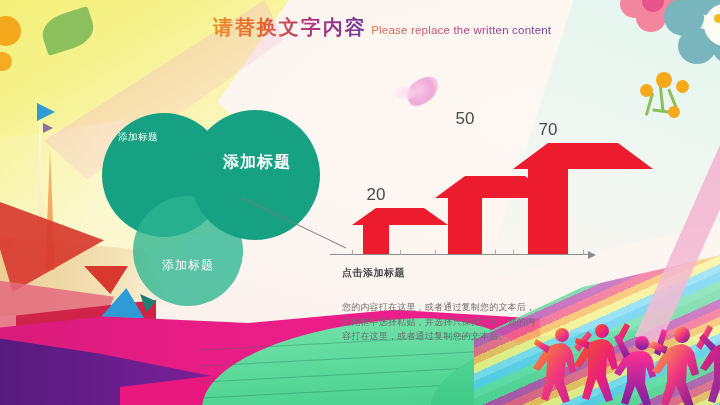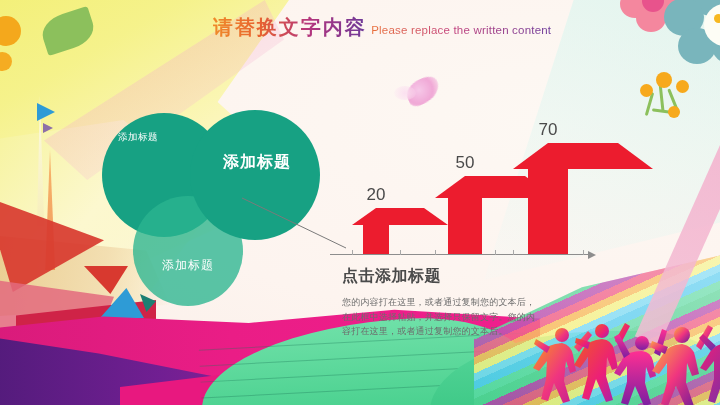--- a/index.html
+++ b/index.html
@@ -153,22 +153,22 @@
   .arr-head{width:100%;height:0;border-left:var(--hw) solid transparent;border-right:var(--hw) solid transparent;
     border-bottom:var(--hh) solid #ec1c2e;}
   .arr-body{background:#ec1c2e;margin:0 auto;}
 
   
   .connector{position:absolute;left:240px;top:190px;width:110px;height:62px;}
   .connector svg{display:block;}
 
   
   .txtblock{position:absolute;left:342px;top:266px;width:200px;}
-  .txt-h{font-size:16px;font-weight:bold;color:#4a4a4a;letter-spacing:.5px;}
-  .txt-p{margin-top:8px;font-size:9px;line-height:1.62;color:#6d6d6d;letter-spacing:.2px;}
+  .txt-h{font-size:10px;font-weight:bold;color:#4a4a4a;letter-spacing:.5px;}
+  .txt-p{margin-top:20px;font-size:9px;line-height:1.62;color:#6d6d6d;letter-spacing:.2px;}
 
   
   .people{position:absolute;right:2px;bottom:0;width:232px;height:92px;}
 </style>
 </head>
 <body>
 
 <div class="slide">
 
   <div class="bg-base"></div>
@@ -269,21 +269,21 @@
   <div class="chart">
 
     <div class="arrow-col" style="left:22px;margin-top:42px;">
       <div class="arr-val">20</div>
       <div class="arr-shape" style="width:48px;">
         <div class="arr-head" style="--hw:24px;--hh:17px;"></div>
         <div class="arr-body" style="width:26px;height:29px;"></div>
       </div>
     </div>
 
-    <div class="arrow-col" style="left:105px;">
+    <div class="arrow-col" style="left:105px;gap:44px;">
       <div class="arr-val">50</div>
       <div class="arr-shape" style="width:60px;">
         <div class="arr-head" style="--hw:30px;--hh:22px;"></div>
         <div class="arr-body" style="width:34px;height:56px;"></div>
       </div>
     </div>
 
     <div class="arrow-col" style="left:183px;">
       <div class="arr-val">70</div>
       <div class="arr-shape" style="width:70px;">

